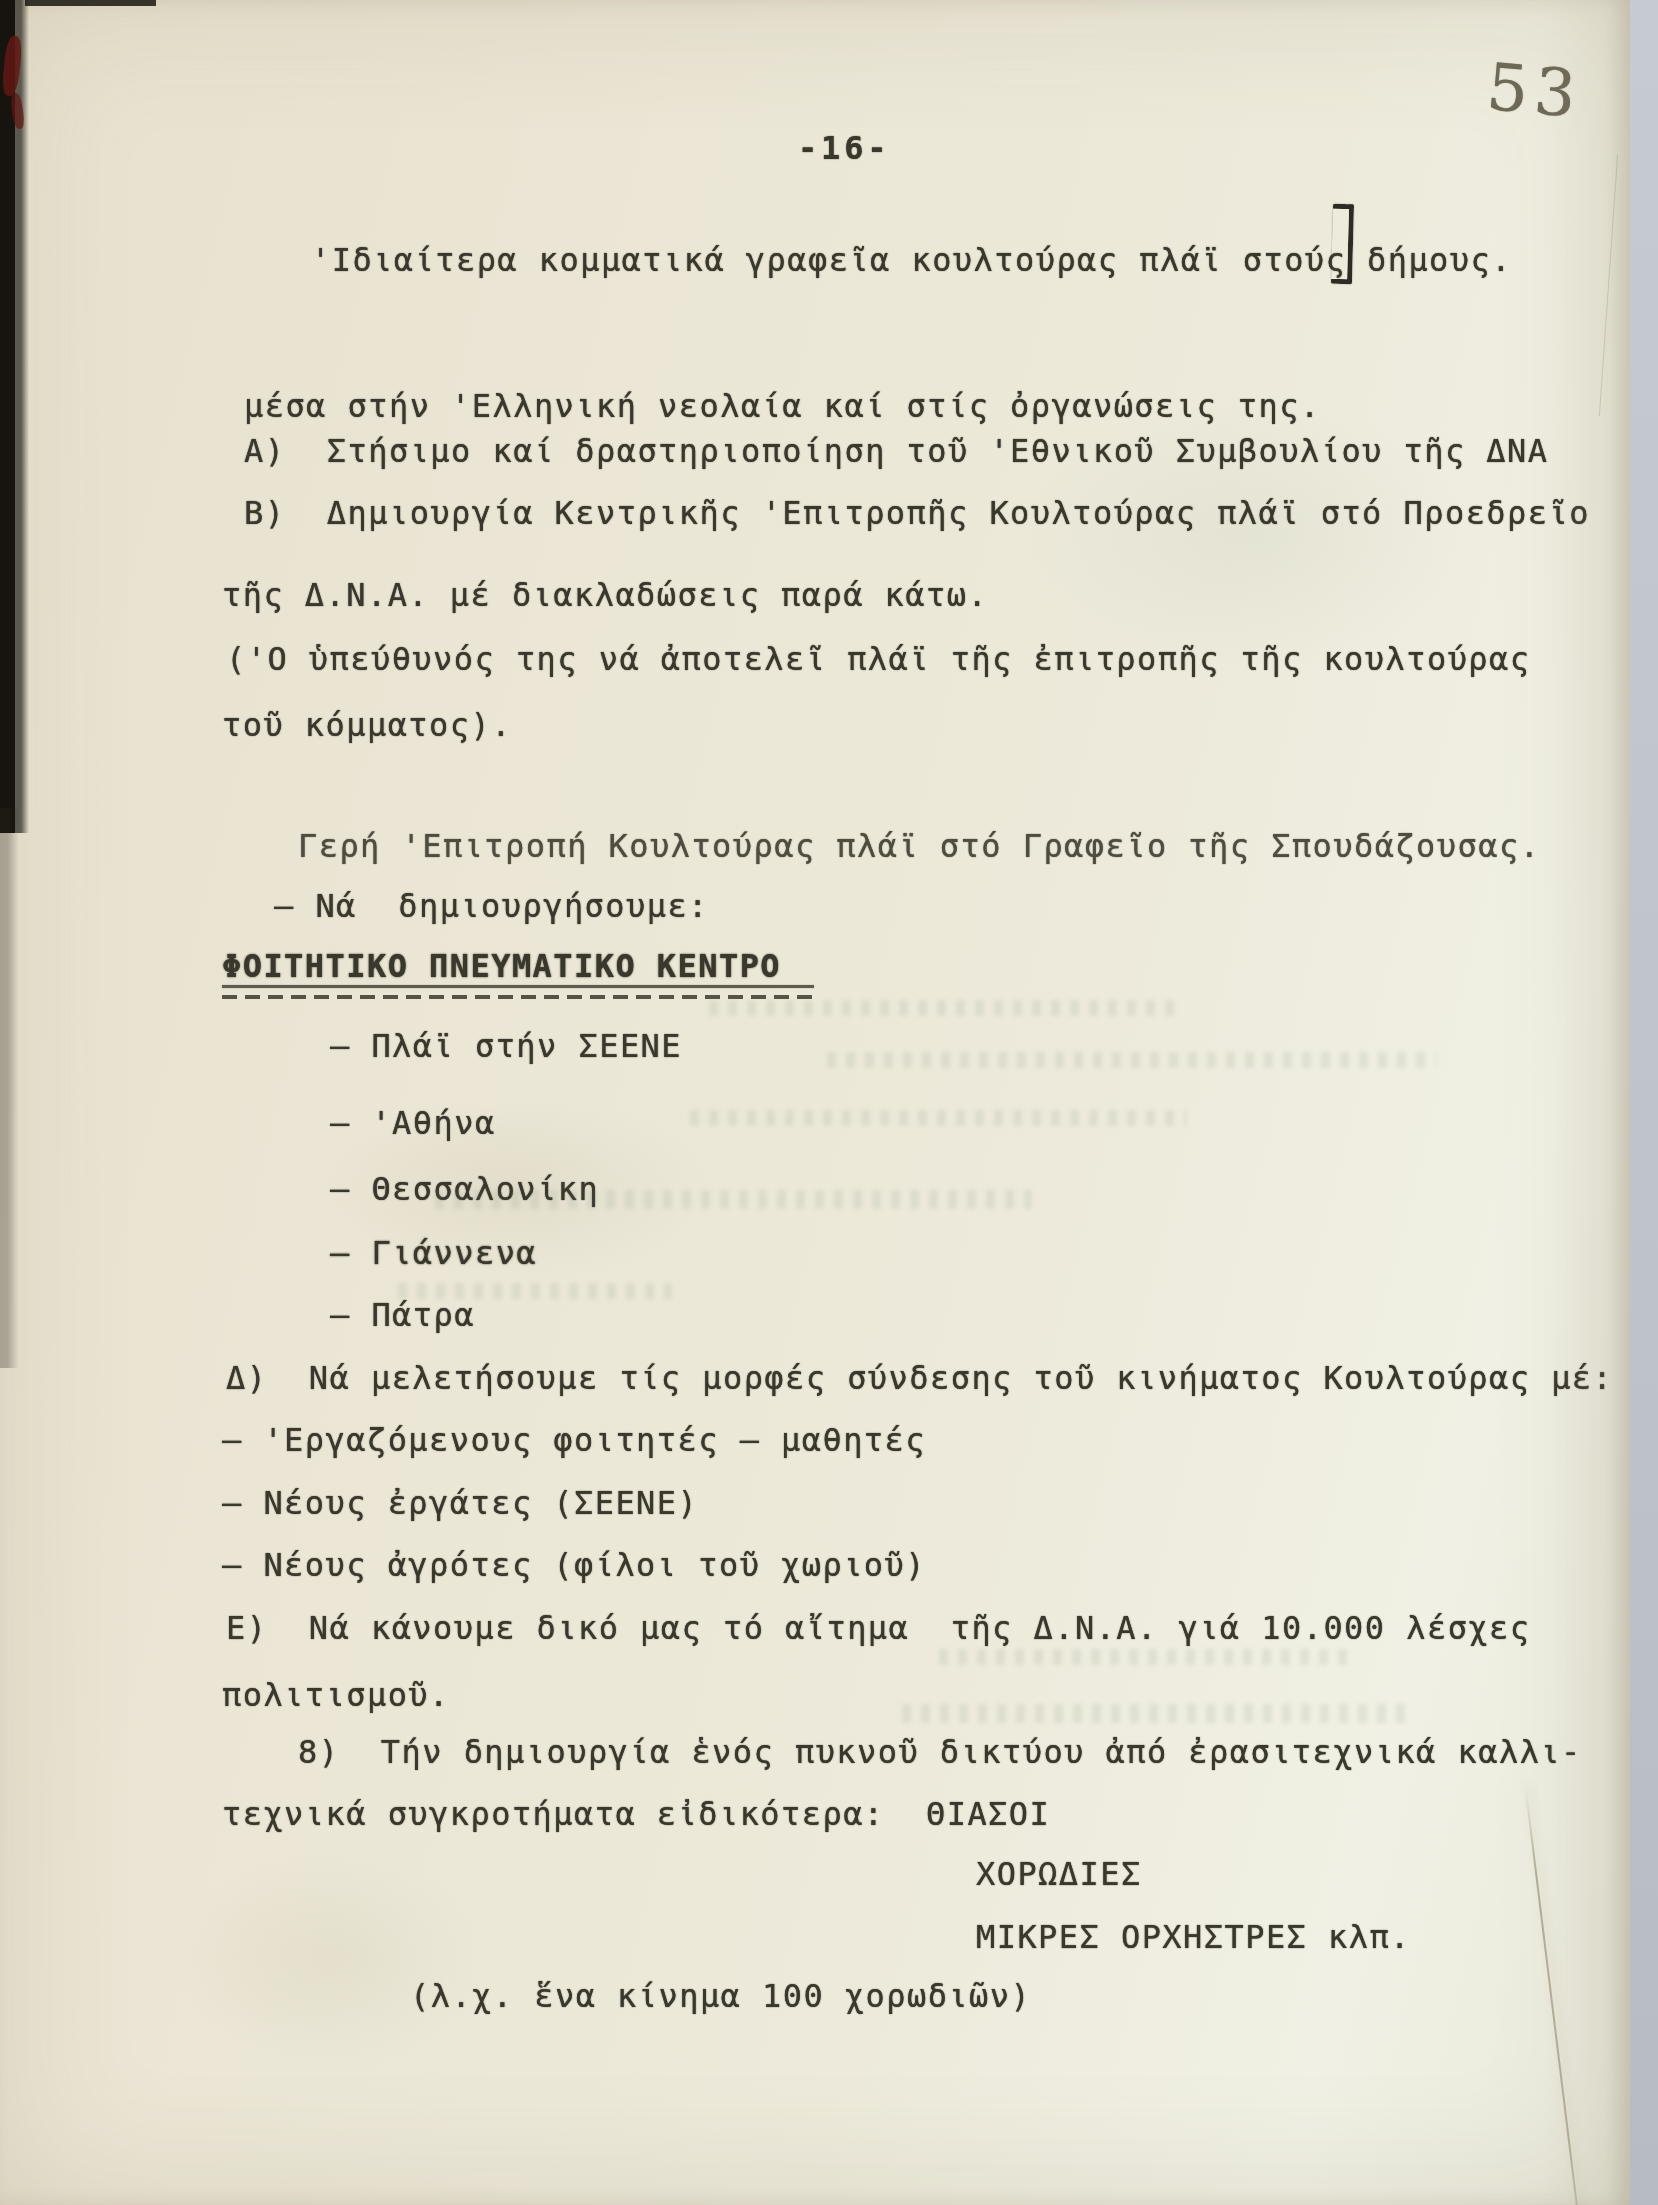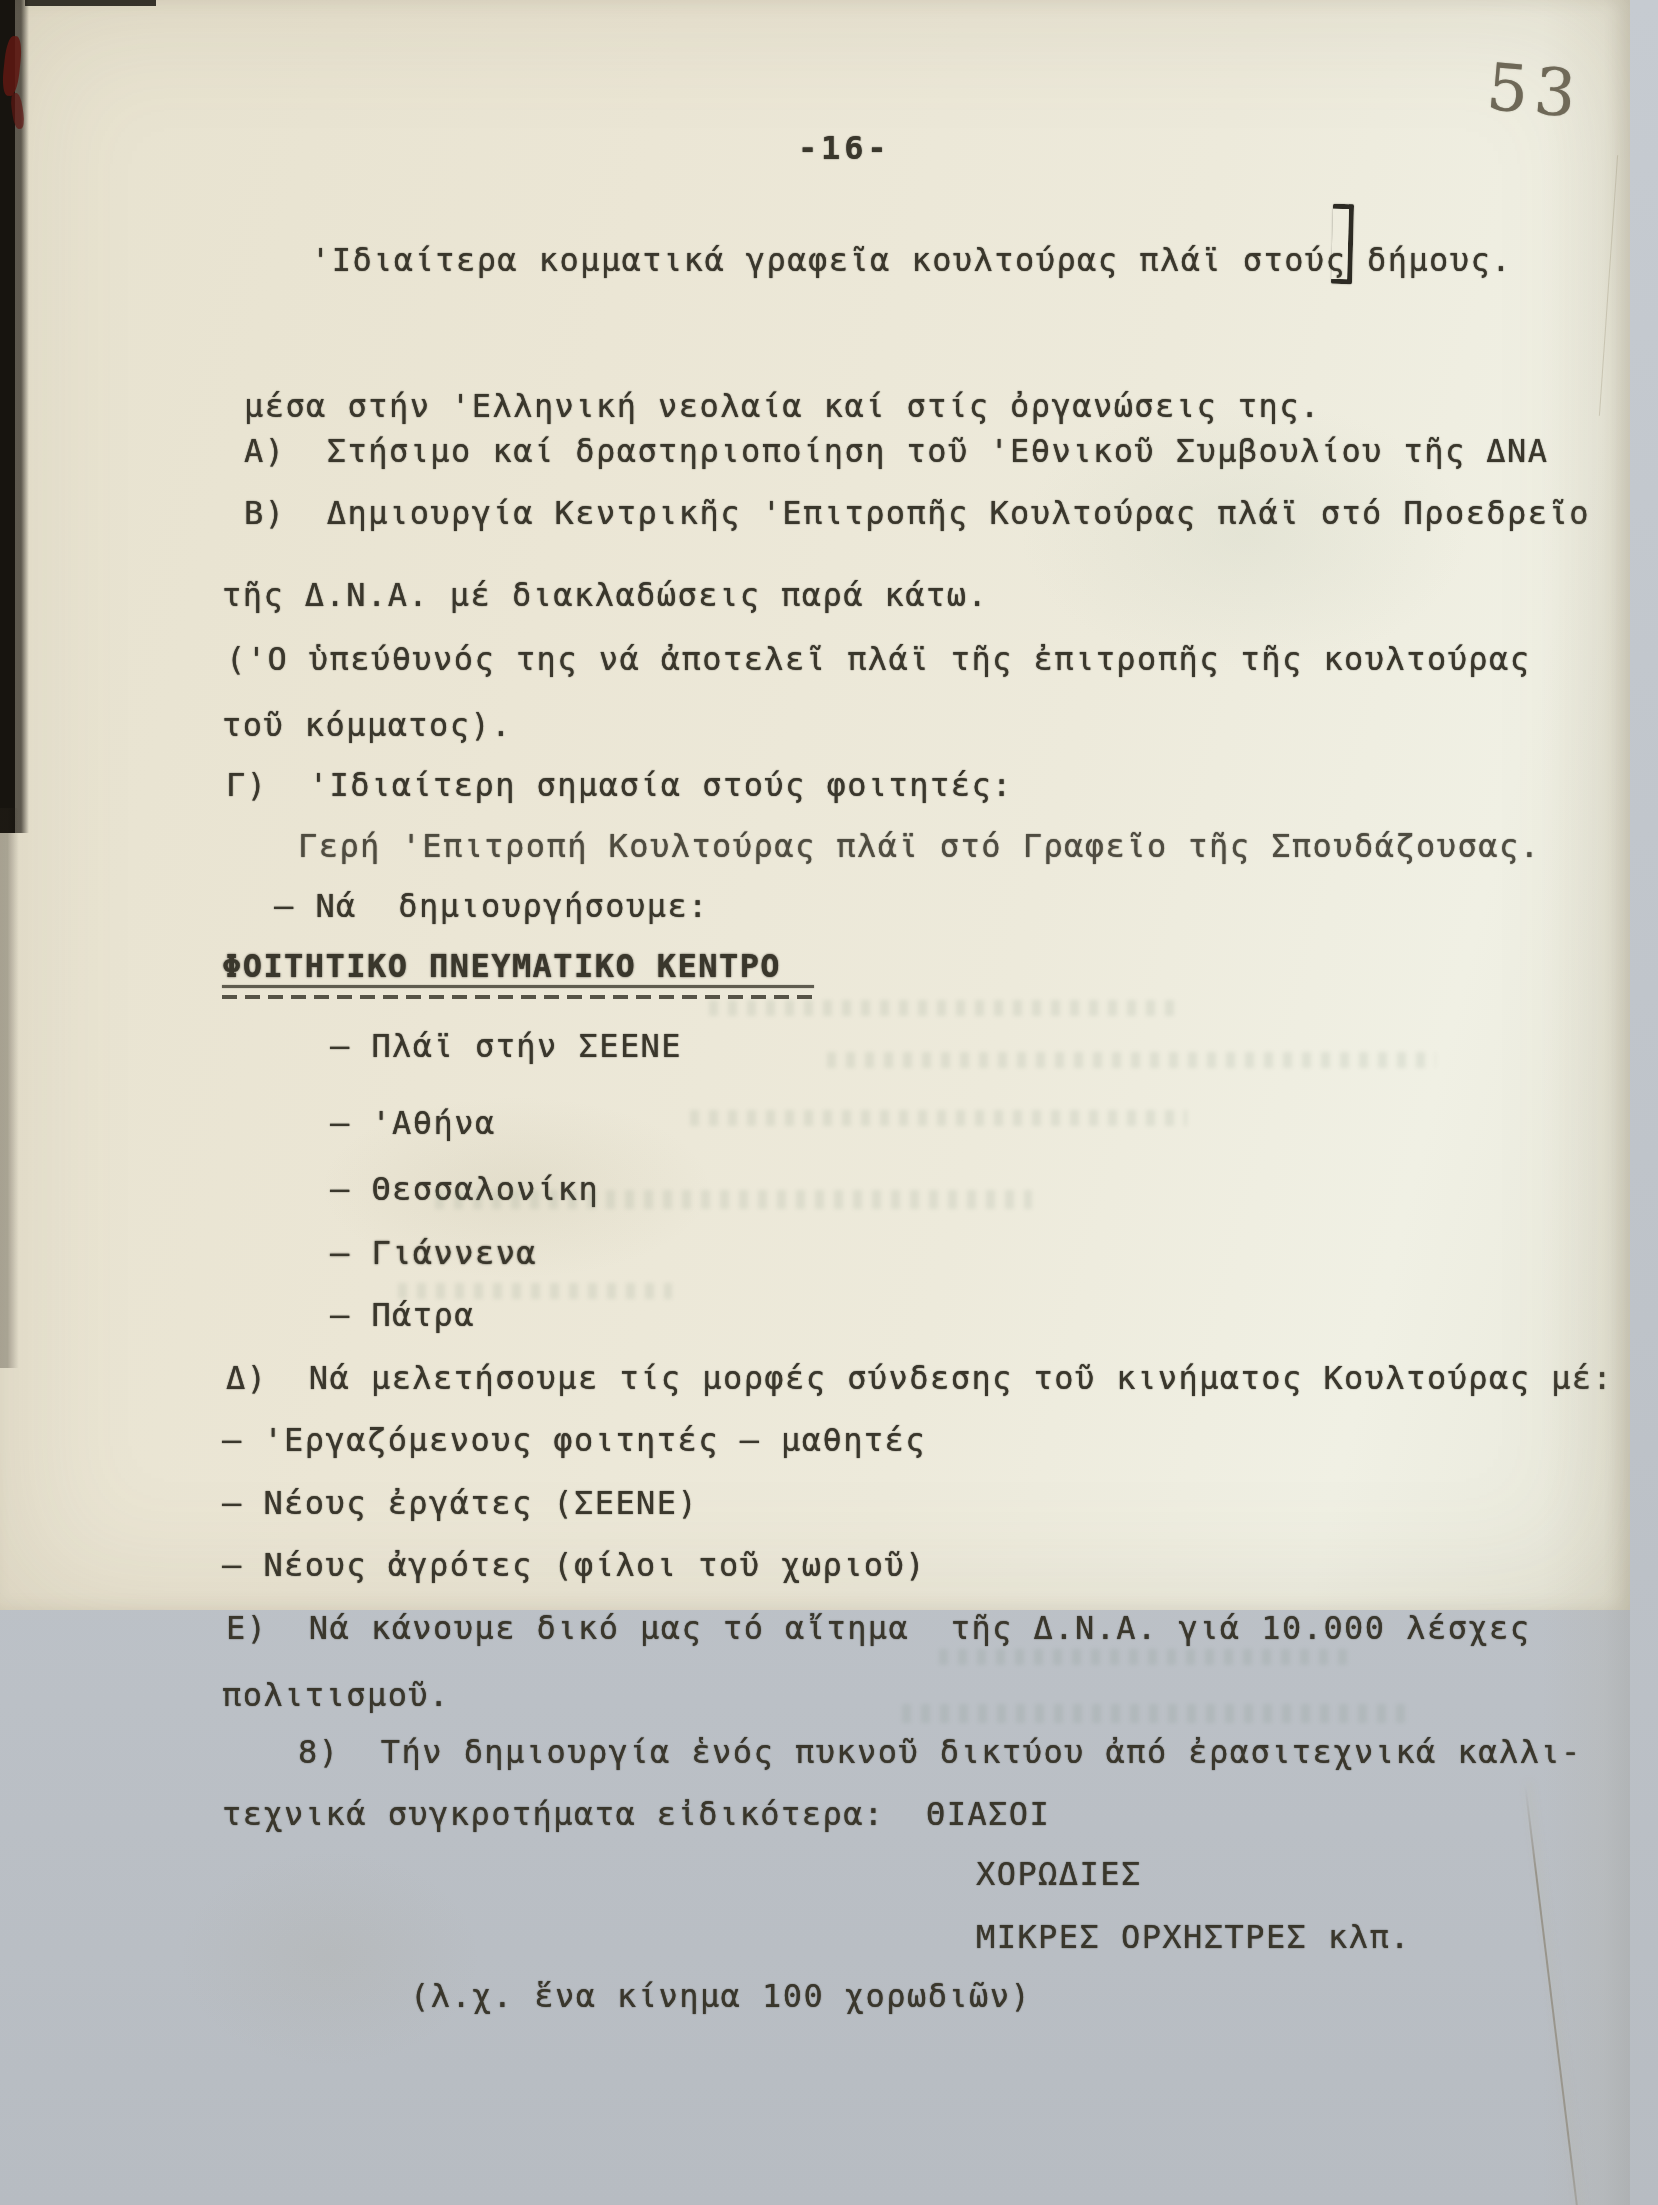--- a/index.html
+++ b/index.html
@@ -4,21 +4,21 @@
 <style>
   html,body{margin:0;padding:0;}
   body{
     width:1659px;height:2205px;
     background:linear-gradient(180deg,#c6cbd1 0%,#bec3c9 60%,#b7bcc2 100%);
     overflow:hidden;
     font-family:"DejaVu Sans Mono", monospace;
     position:relative;
   }
   #paper{
-    position:absolute;left:0;top:0;width:1630px;height:1610px;
+    position:absolute;left:0;top:0;width:1630px;height:2205px;
     background:linear-gradient(104deg,#e7e2cf 0%,#ebe6d5 34%,#edeadb 62%,#f0f0e4 84%,#e9e9dc 100%);
     box-shadow:inset 0 0 137px rgba(118,102,66,.16), inset -8.7px 0 17.4px rgba(140,130,100,.18);
   }
   .typed{
     position:absolute;
     font-size:32px;line-height:1;letter-spacing:.045em;white-space:pre;
     color:#3a372c;
     text-shadow:0 0 1px rgba(46,43,36,.85), 0 0 1.9px rgba(60,56,46,.25);
   }
   .pagenum{font-weight:bold;letter-spacing:.12em;}
@@ -101,21 +101,20 @@
   <div id="hand-number">53</div>
 
   <div class="typed" style="left:311px;top:244px;">'Ιδιαίτερα κομματικά γραφεῖα κουλτούρας πλάϊ στούς δήμους.</div>
   <div id="hand-bracket"></div>
   <div class="typed" style="left:244px;top:390px;">μέσα στήν 'Ελληνική νεολαία καί στίς ὀργανώσεις της.</div>
   <div class="typed" style="left:244px;top:435px;">Α)  Στήσιμο καί δραστηριοποίηση τοῦ 'Εθνικοῦ Συμβουλίου τῆς ΔΝΑ</div>
   <div class="typed" style="left:244px;top:497px;">Β)  Δημιουργία Κεντρικῆς 'Επιτροπῆς Κουλτούρας πλάϊ στό Προεδρεῖο</div>
   <div class="typed" style="left:222px;top:579px;">τῆς Δ.Ν.Α. μέ διακλαδώσεις παρά κάτω.</div>
   <div class="typed" style="left:226px;top:643px;">('Ο ὑπεύθυνός της νά ἀποτελεῖ πλάϊ τῆς ἐπιτροπῆς τῆς κουλτούρας</div>
   <div class="typed" style="left:222px;top:709px;">τοῦ κόμματος).</div>
-  <div class="typed" style="left:226px;top:769px;">Γ)  'Ιδιαίτερη σημασία στούς φοιτητές:</div>
   <div class="typed faintline" style="left:298px;top:830px;">Γερή 'Επιτροπή Κουλτούρας πλάϊ στό Γραφεῖο τῆς Σπουδάζουσας.</div>
   <div class="typed" style="left:274px;top:890px;">– Νά  δημιουργήσουμε:</div>
 
   <div class="typed heading" style="left:222px;top:950px;">ΦΟΙΤΗΤΙΚΟ ΠΝΕΥΜΑΤΙΚΟ ΚΕΝΤΡΟ</div>
   <div class="rule-solid" style="left:222px;top:985px;width:592px;"></div>
   <div class="rule-dashed" style="left:222px;top:995px;width:597px;"></div>
 
   <div class="typed" style="left:330px;top:1030px;">– Πλάϊ στήν ΣΕΕΝΕ</div>
   <div class="typed" style="left:330px;top:1107px;">– 'Αθήνα</div>
   <div class="typed" style="left:330px;top:1173px;">– Θεσσαλονίκη</div>

